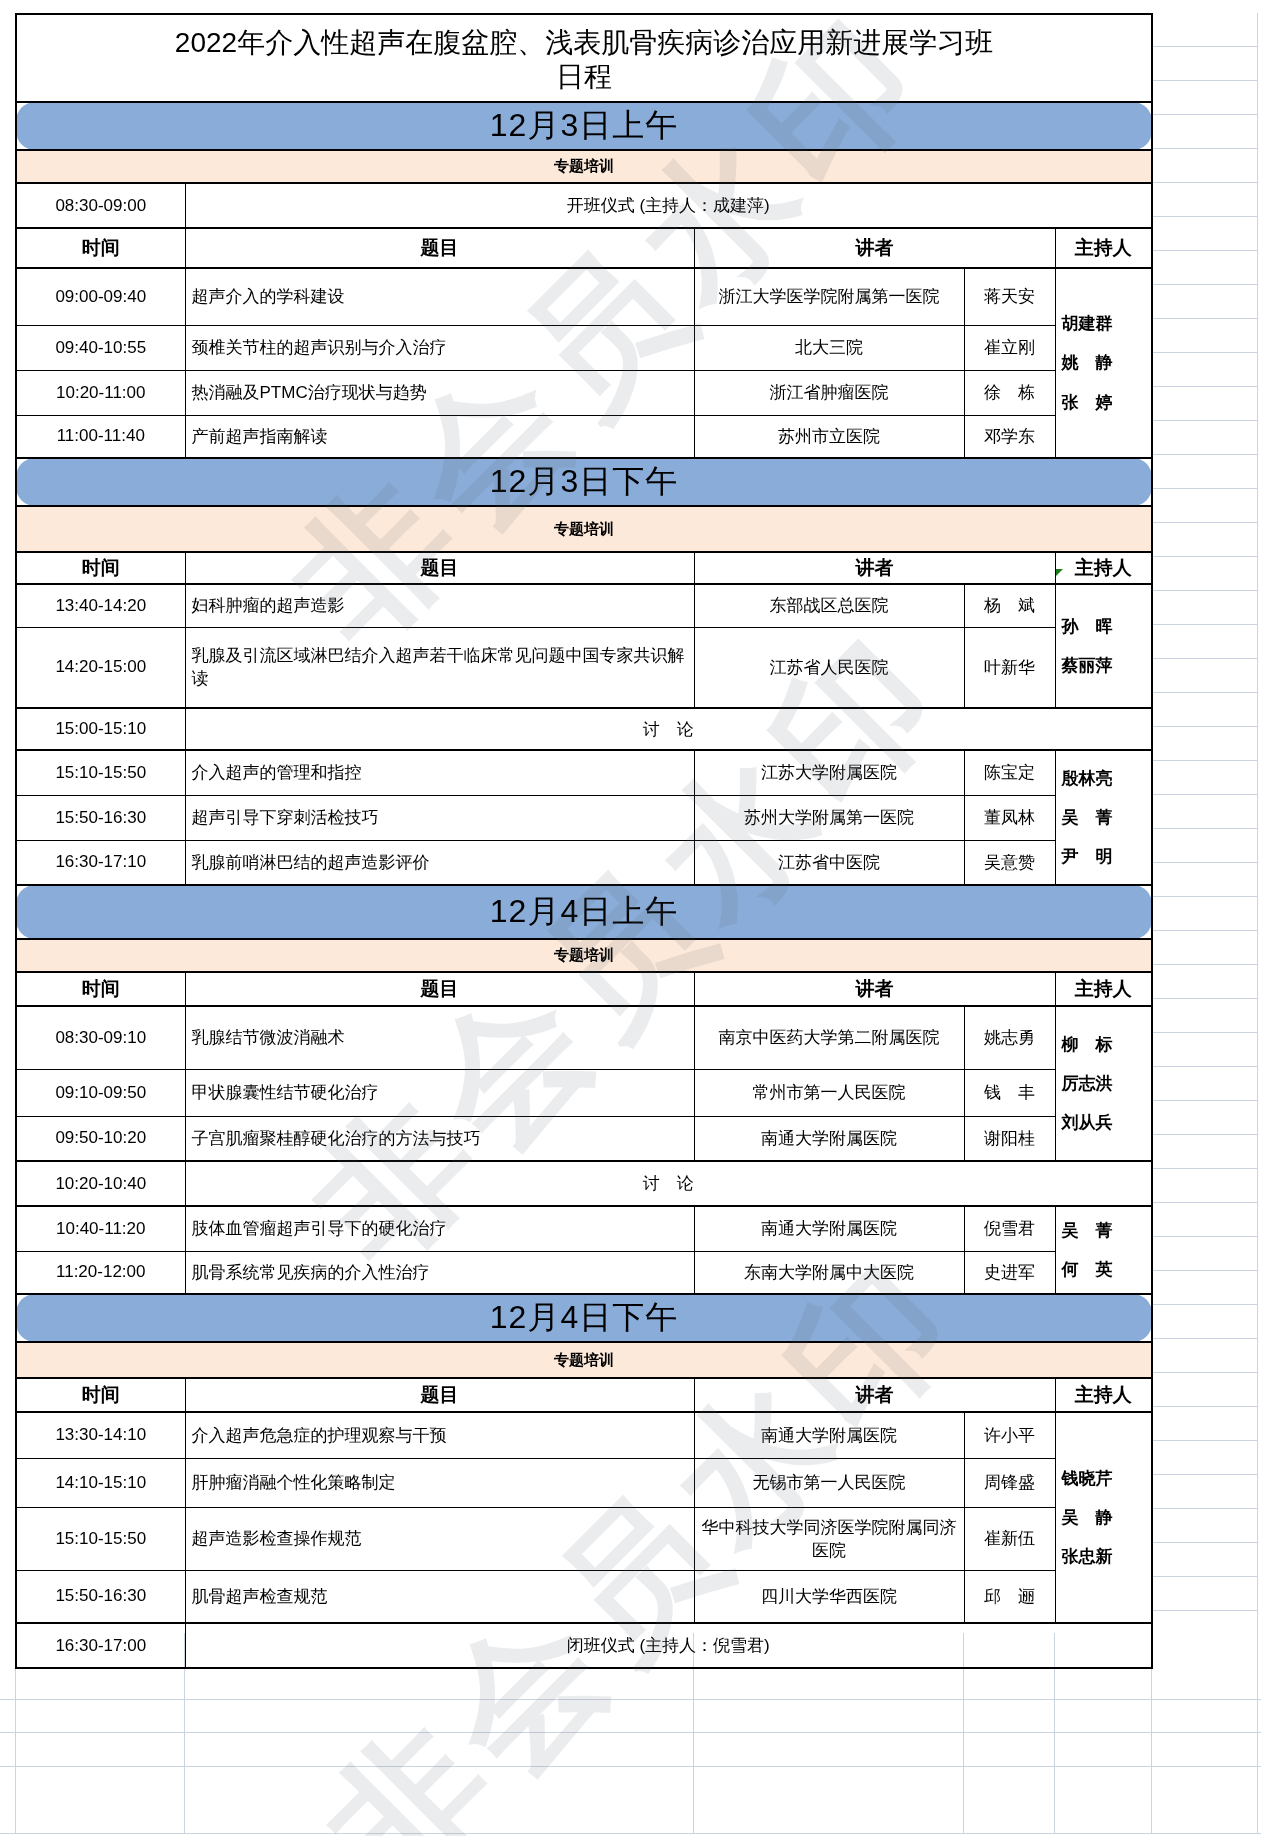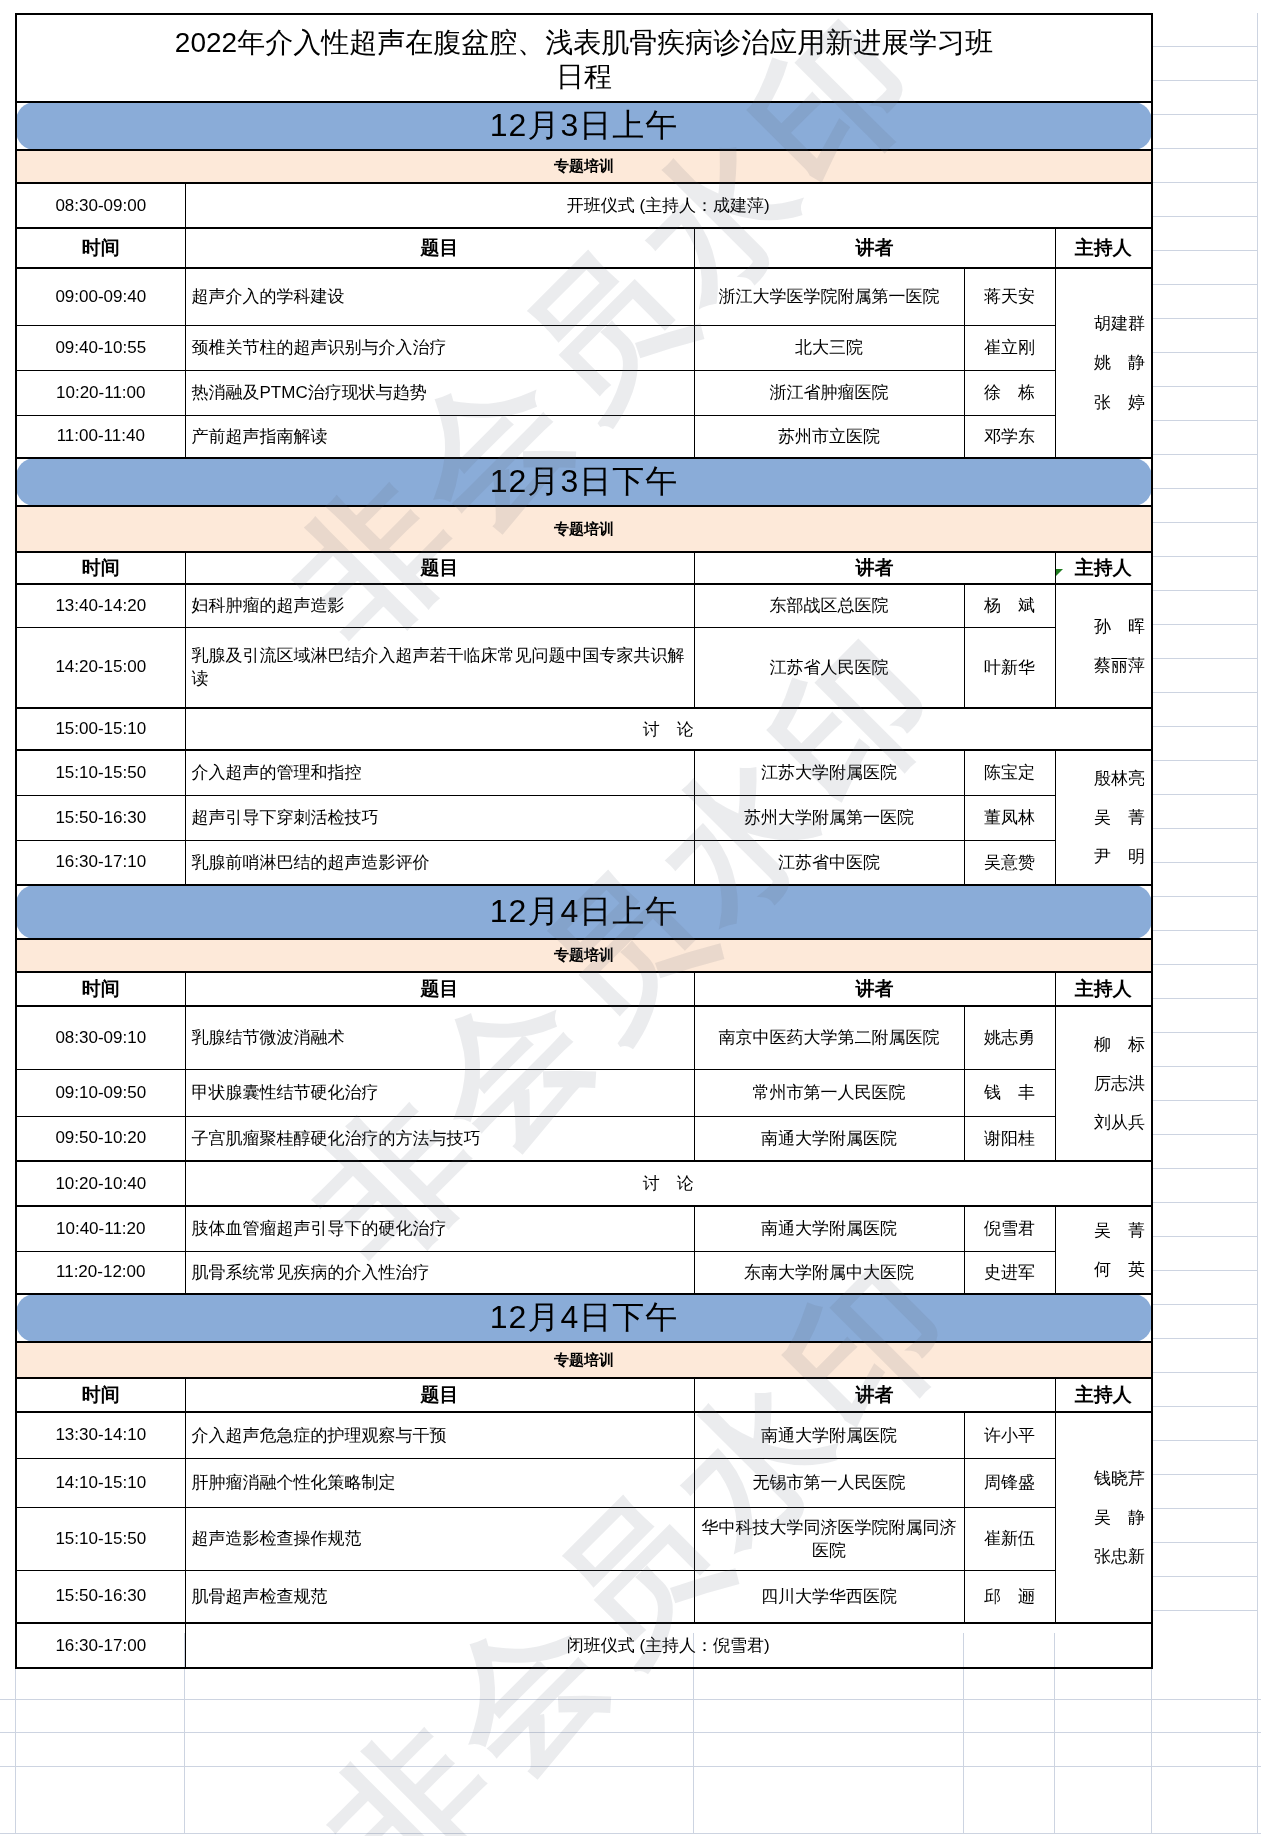--- a/index.html
+++ b/index.html
@@ -18,21 +18,21 @@
     font-size:17px;overflow:hidden;
   }
   tr.t-title td{font-weight:normal;font-size:28px;text-align:center;line-height:34px;padding-top:4px;}
   tr.t-banner td{background:#8AACD8;font-weight:normal;font-size:32px;text-align:center;letter-spacing:1px;border-top-width:2px;border-bottom-width:2px;border-radius:19px;}
   tr.t-peach td{background:#FDE9D9;font-weight:bold;font-size:15px;text-align:center;border-top-width:2px;border-bottom-width:2px;}
   tr.t-head td{font-weight:bold;font-size:19px;text-align:center;border-top-width:2px;border-bottom-width:2px;}
   tr.t-wide td{border-top-width:2px;border-bottom-width:2px;}
   .c-time{text-align:center;}
   .c-topic{text-align:left;}
   .c-hosp,.c-spk{text-align:center;}
-  .c-mod{text-align:right;white-space:pre-line;line-height:2.3;}
+  .c-mod{text-align:left;white-space:pre-line;line-height:2.3;font-weight:bold;}
   .c-center{text-align:center;margin-left:15px;}
   
   .right-grid{
     position:absolute;left:1151px;top:13px;width:106px;height:1620px;
     border-right:1px solid #CDD4E1;
     background:repeating-linear-gradient(to bottom,transparent 0 33px,#CDD4E1 33px 34px);
   }
   .bottom-grid{
     position:absolute;left:0;top:1633px;width:1261px;height:203px;
     background:repeating-linear-gradient(to bottom,transparent 0 32.5px,#CDD4E1 32.5px 33.5px);

